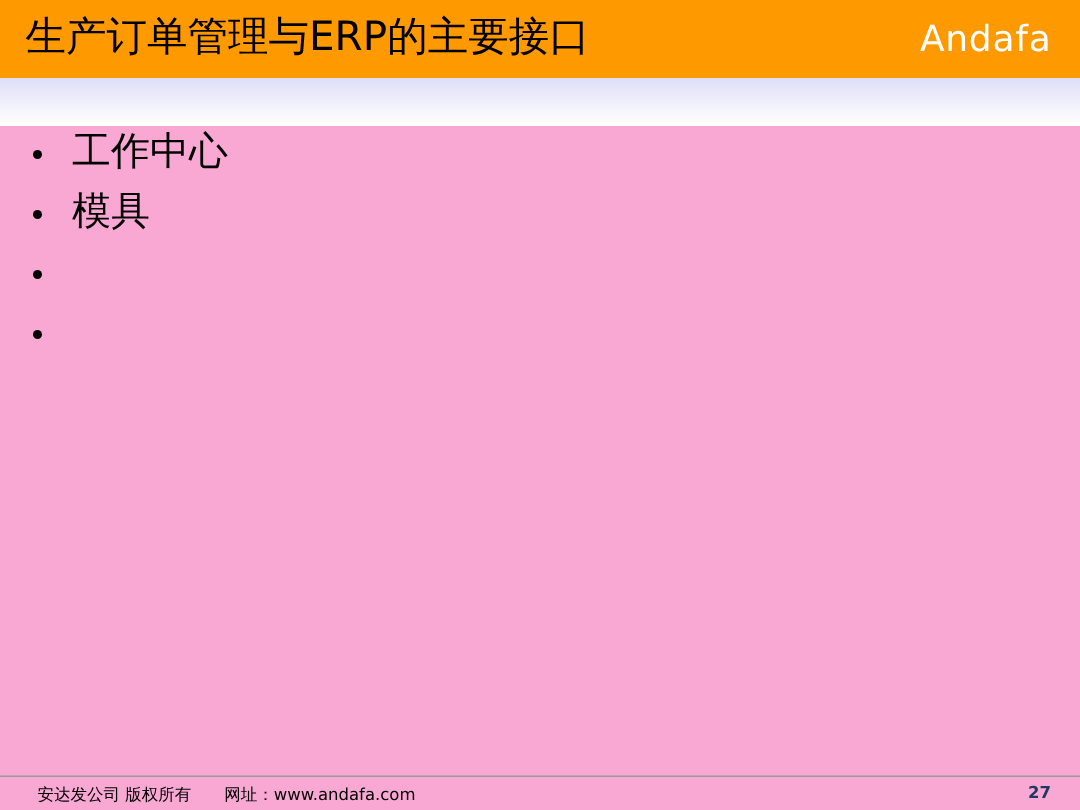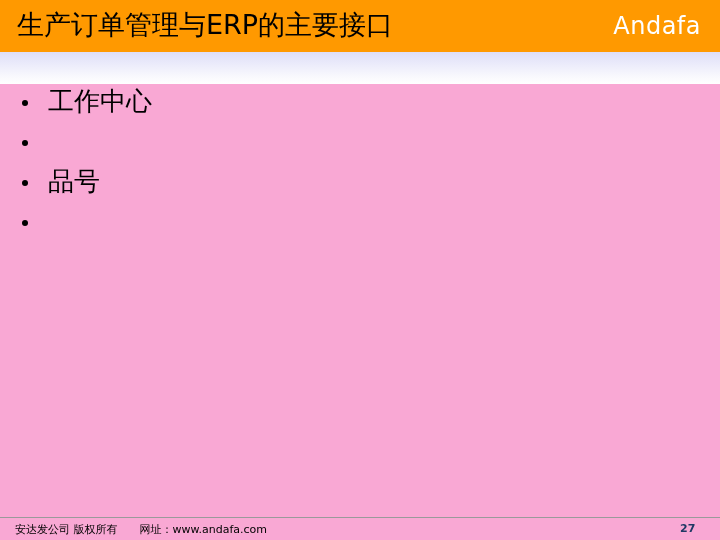--- a/index.html
+++ b/index.html
@@ -100,40 +100,40 @@
   .footer-rule {
     position: absolute;
     left: 0;
     top: 517px;
     width: 720px;
     height: 1px;
     background: #9a9a9a;
   }
   .footer-text {
     position: absolute;
-    left: 15px;
+    left: 25px;
     top: 522px;
     font-size: 11px;
     line-height: 16px;
     color: #000000;
     white-space: nowrap;
   }
   .footer-company {
     display: inline;
   }
   .footer-site {
     display: inline;
     margin-left: 22px;
   }
   .page-number {
     position: absolute;
     left: 680px;
     top: 521px;
     width: 26px;
-    text-align: left;
+    text-align: center;
     font-size: 11px;
     line-height: 16px;
     color: #1f3864;
     font-weight: bold;
   }
 </style>
 </head>
 <body>
 
 <div class="slide">
@@ -146,24 +146,24 @@
   <div class="header-fade"></div>
 
   <div class="body-area">
     <ul class="bullet-list">
       <li class="bullet-item">
         <span class="bullet-dot"></span>
         <span class="bullet-text">工作中心</span>
       </li>
       <li class="bullet-item">
         <span class="bullet-dot"></span>
+        <span class="bullet-text">模具</span>
       </li>
       <li class="bullet-item">
         <span class="bullet-dot"></span>
-        <span class="bullet-text">品号</span>
       </li>
       <li class="bullet-item">
         <span class="bullet-dot"></span>
       </li>
     </ul>
   </div>
 
   <div class="footer-rule"></div>
 
   <div class="footer-text">

